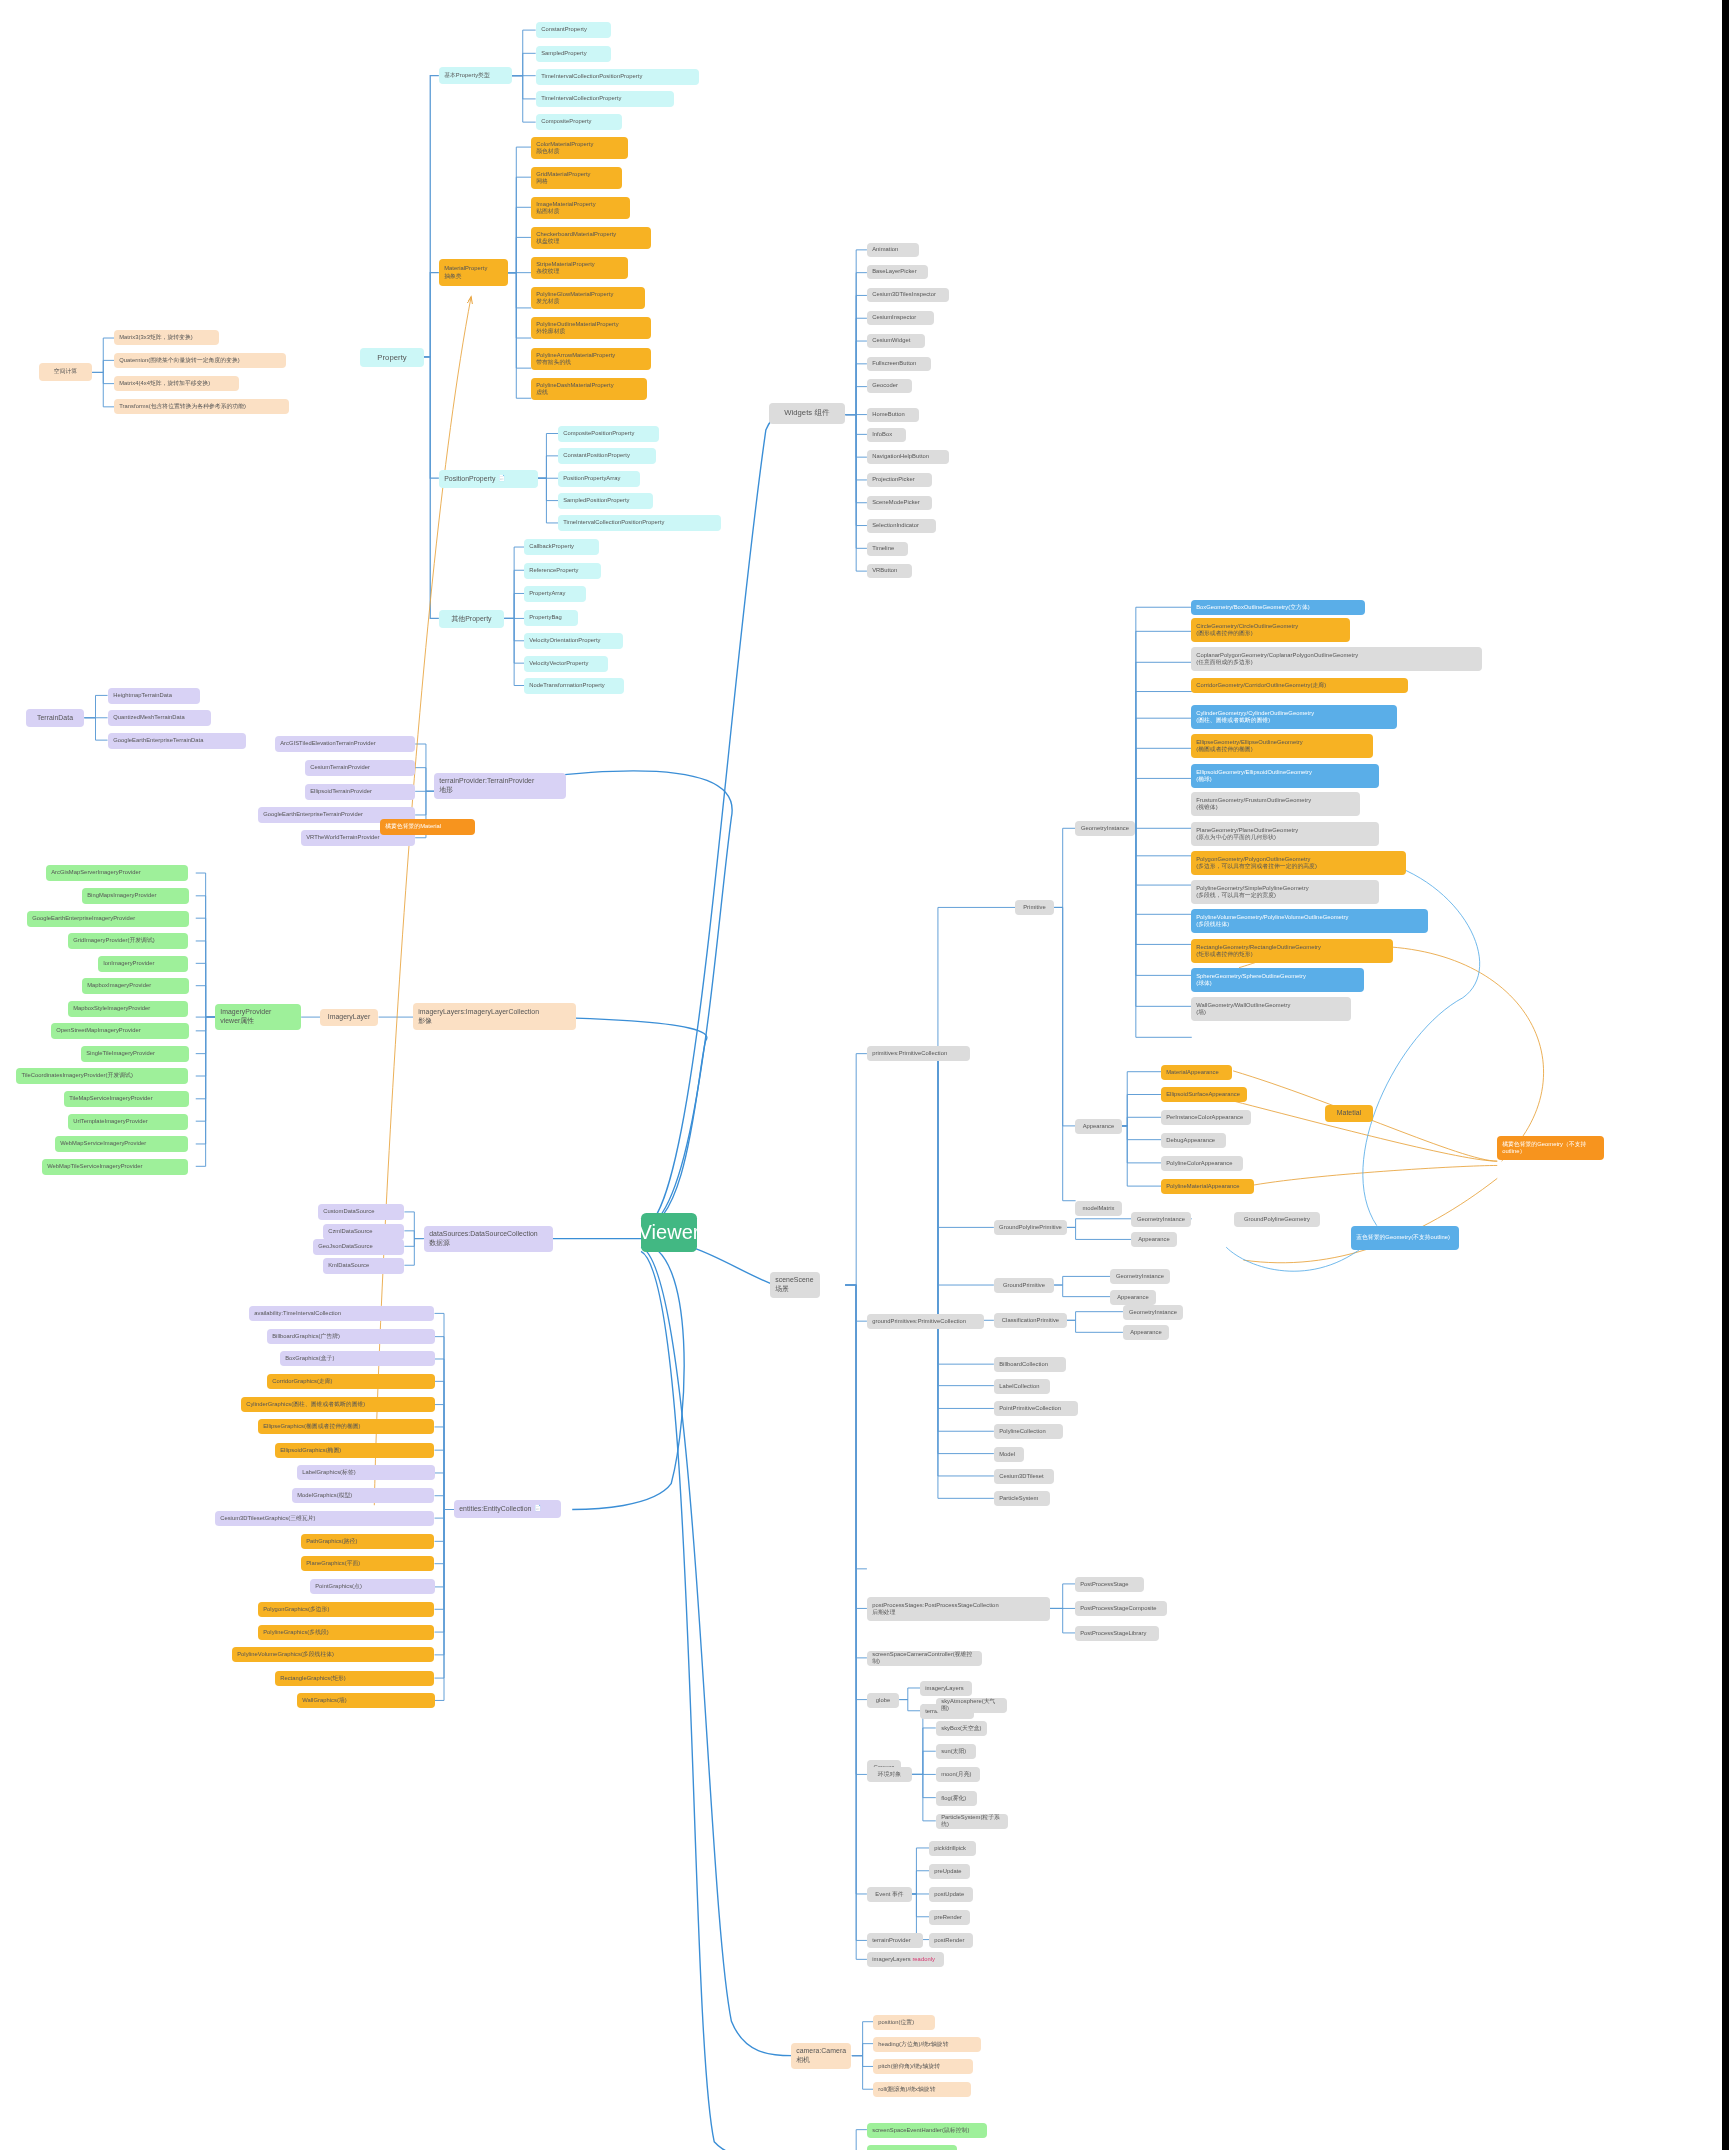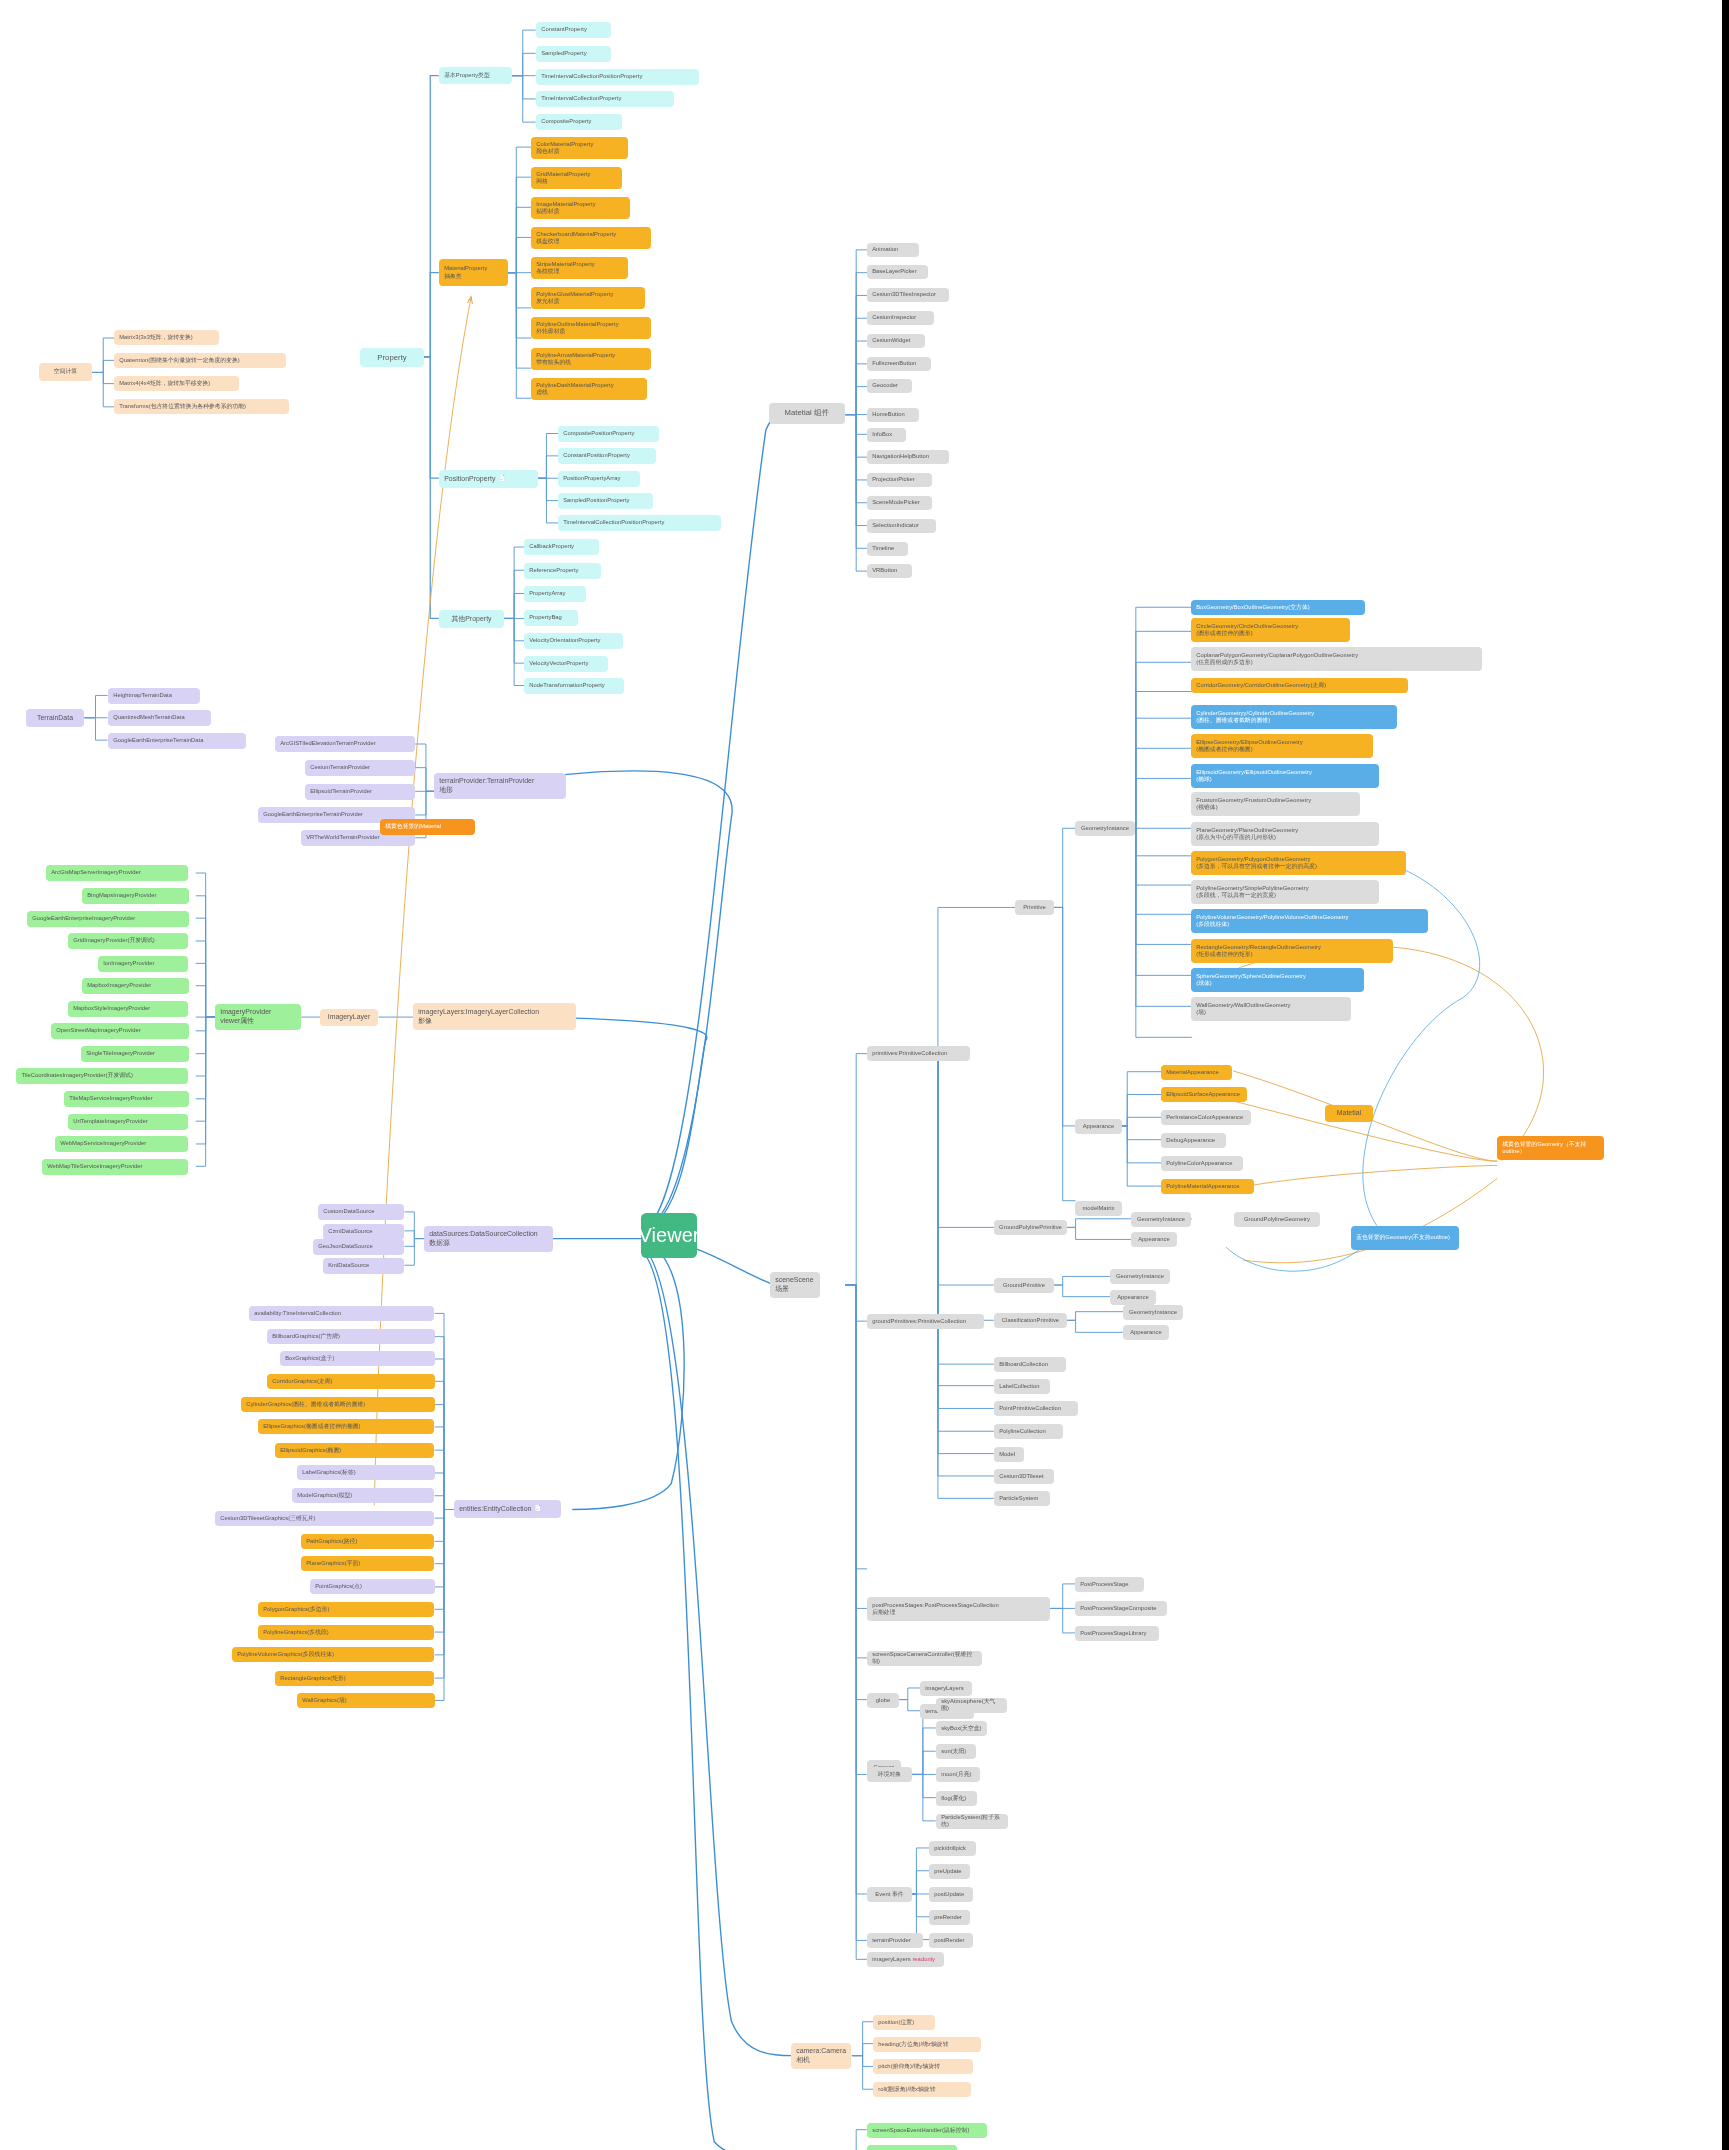--- a/index.html
+++ b/index.html
@@ -262,21 +262,21 @@
       <path d="M3180,2890 C3050,3000 2900,2950 2850,2900"></path>
     </g>
 
     <defs>
       <marker id="arrowOrange" markerWidth="10" markerHeight="10" refX="8" refY="3" orient="auto" markerUnits="strokeWidth">
         <path d="M0,0 L8,3 L0,6" fill="none" stroke="#e8a33d" stroke-width="1.2"></path>
       </marker>
     </defs>
   </svg>
 
-  <div class="node n-root" style="left:641px; top:1213px; width:56px; height:45px;">
+  <div class="node n-root" style="left:641px; top:1213px; width:56px; height:39px;">
     <span>Viewer</span>
   </div>
 
   <div class="node n-peach f13" style="left:39px; top:363px; width:53px; height:18px; justify-content:center;">
     <span>空间计算</span>
   </div>
   <div class="node n-peach f13" style="left:114px; top:330px; width:105px; height:14.6px;">
     <span>Matrix3(3x3矩阵，旋转变换)</span>
   </div>
   <div class="node n-peach f13" style="left:114px; top:353px; width:172px; height:14.6px;">
@@ -366,21 +366,21 @@
   <div class="node n-cyan f13" style="left:524px; top:610px; width:54px; height:15.5px;">
     <span>PropertyBag</span></div>
   <div class="node n-cyan f13" style="left:524px; top:633px; width:99px; height:15.5px;">
     <span>VelocityOrientationProperty</span></div>
   <div class="node n-cyan f13" style="left:524px; top:656px; width:84px; height:15.5px;">
     <span>VelocityVectorProperty</span></div>
   <div class="node n-cyan f13" style="left:524px; top:678px; width:100px; height:15.5px;">
     <span>NodeTransformationProperty</span></div>
 
   <div class="node n-grey f17" style="left:769px; top:403px; width:76px; height:20.6px; justify-content:center;">
-    <span>Matetial 组件</span>
+    <span>Widgets 组件</span>
   </div>
   <div class="node n-grey f13" style="left:867px; top:243px; width:52px; height:13.8px;"><span>Animation</span></div>
   <div class="node n-grey f13" style="left:867px; top:265px; width:61px; height:13.8px;"><span>BaseLayerPicker</span></div>
   <div class="node n-grey f13" style="left:867px; top:288px; width:82px; height:13.8px;"><span>Cesium3DTilesInspector</span></div>
   <div class="node n-grey f13" style="left:867px; top:311px; width:67px; height:13.8px;"><span>CesiumInspector</span></div>
   <div class="node n-grey f13" style="left:867px; top:334px; width:58px; height:13.8px;"><span>CesiumWidget</span></div>
   <div class="node n-grey f13" style="left:867px; top:357px; width:64px; height:13.8px;"><span>FullscreenButton</span></div>
   <div class="node n-grey f13" style="left:867px; top:379px; width:45px; height:13.8px;"><span>Geocoder</span></div>
   <div class="node n-grey f13" style="left:867px; top:408px; width:52px; height:13.8px;"><span>HomeButton</span></div>
   <div class="node n-grey f13" style="left:867px; top:428px; width:39px; height:13.8px;"><span>InfoBox</span></div>

